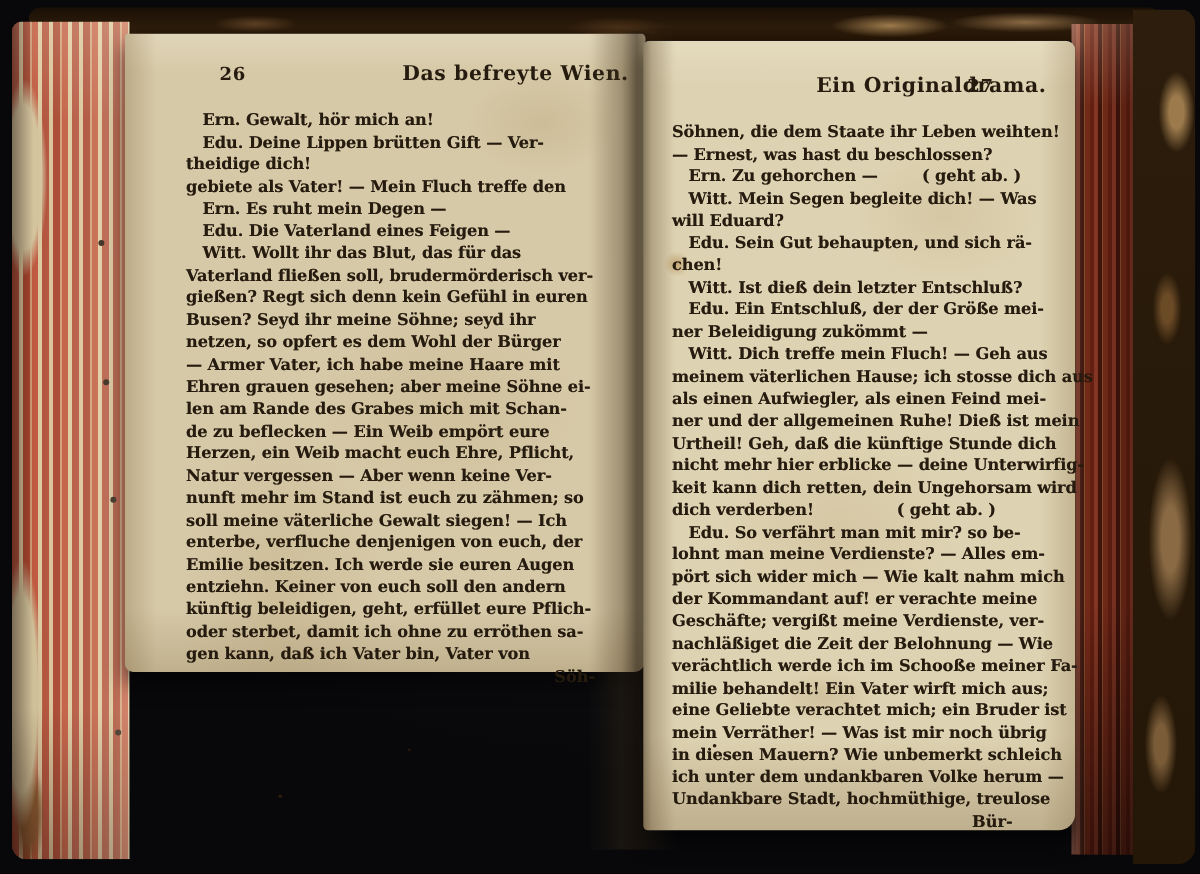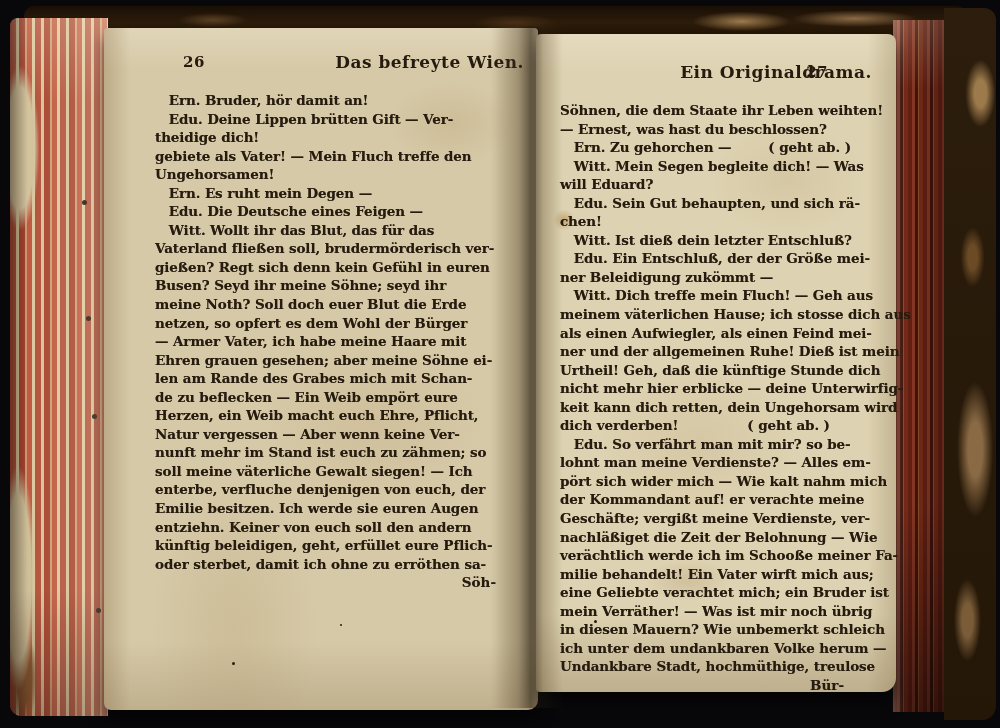--- a/index.html
+++ b/index.html
@@ -71,21 +71,21 @@
       linear-gradient(#2c1d0c, #241707);
     border-radius:0 12px 14px 0;
   }
 
   
   .page {
     position:absolute; z-index:2; color:#261b0f;
     box-shadow:0 10px 16px rgba(0,0,0,.55);
   }
   .page-left {
-    left:104px; top:28px; width:434px; height:682px;
+    left:104px; top:28px; width:434px; height:532px;
     border-radius:3px 4px 10px 7px;
     background:
       radial-gradient(ellipse 90px 60px at 80% 14%, rgba(150,110,60,.14), rgba(150,110,60,0) 70%),
       radial-gradient(ellipse 160px 120px at 62% 58%, rgba(160,120,70,.12), rgba(160,120,70,0) 70%),
       radial-gradient(ellipse 120px 200px at 30% 88%, rgba(150,115,65,.14), rgba(150,115,65,0) 70%),
       linear-gradient(90deg, rgba(120,90,50,.28) 0%, rgba(120,90,50,0) 6%),
       linear-gradient(270deg, rgba(90,70,40,.30) 0%, rgba(90,70,40,0) 10%),
       linear-gradient(180deg, rgba(255,250,235,.25) 0%, rgba(255,250,235,0) 6%, rgba(0,0,0,0) 90%, rgba(110,85,50,.22) 100%),
       #d6c9a7;
   }
@@ -149,46 +149,45 @@
   <div class="right-edge"></div>
   <div class="right-cover"></div>
 
   <div class="page page-left">
     <div class="content">
       <div class="page-header">
         <span class="pagenum">26</span>
         <span class="running-title">Das befreyte Wien.</span>
       </div>
       <div class="body-text">
-          <div class="tline">   Ern. Bruder, hör damit an!</div>
+          <div class="tline">   Ern. Gewalt, hör mich an!</div>
           <div class="tline">   Edu. Deine Lippen brütten Gift — Ver-</div>
           <div class="tline">theidige dich!</div>
           <div class="tline">gebiete als Vater! — Mein Fluch treffe den</div>
-          <div class="tline">Ungehorsamen!</div>
           <div class="tline">   Ern. Es ruht mein Degen —</div>
-          <div class="tline">   Edu. Die Deutsche eines Feigen —</div>
+          <div class="tline">   Edu. Die Vaterland eines Feigen —</div>
           <div class="tline">   Witt. Wollt ihr das Blut, das für das</div>
           <div class="tline">Vaterland fließen soll, brudermörderisch ver-</div>
           <div class="tline">gießen? Regt sich denn kein Gefühl in euren</div>
           <div class="tline">Busen? Seyd ihr meine Söhne; seyd ihr</div>
-          <div class="tline">meine Noth? Soll doch euer Blut die Erde</div>
           <div class="tline">netzen, so opfert es dem Wohl der Bürger</div>
           <div class="tline">— Armer Vater, ich habe meine Haare mit</div>
           <div class="tline">Ehren grauen gesehen; aber meine Söhne ei-</div>
           <div class="tline">len am Rande des Grabes mich mit Schan-</div>
           <div class="tline">de zu beflecken — Ein Weib empört eure</div>
           <div class="tline">Herzen, ein Weib macht euch Ehre, Pflicht,</div>
           <div class="tline">Natur vergessen — Aber wenn keine Ver-</div>
           <div class="tline">nunft mehr im Stand ist euch zu zähmen; so</div>
           <div class="tline">soll meine väterliche Gewalt siegen! — Ich</div>
           <div class="tline">enterbe, verfluche denjenigen von euch, der</div>
           <div class="tline">Emilie besitzen. Ich werde sie euren Augen</div>
           <div class="tline">entziehn. Keiner von euch soll den andern</div>
           <div class="tline">künftig beleidigen, geht, erfüllet eure Pflich-</div>
           <div class="tline">oder sterbet, damit ich ohne zu erröthen sa-</div>
+          <div class="tline">gen kann, daß ich Vater bin, Vater von</div>
         </div>
       <div class="catchword">Söh-</div>
       <div class="inkdot" style="left:128px; top:634px; width:3px; height:3px;"></div>
       <div class="inkdot" style="left:236px; top:596px; width:2px; height:2px;"></div>
     </div>
   </div>
 
   <div class="page page-right">
     <div class="content">
       <div class="page-header">

